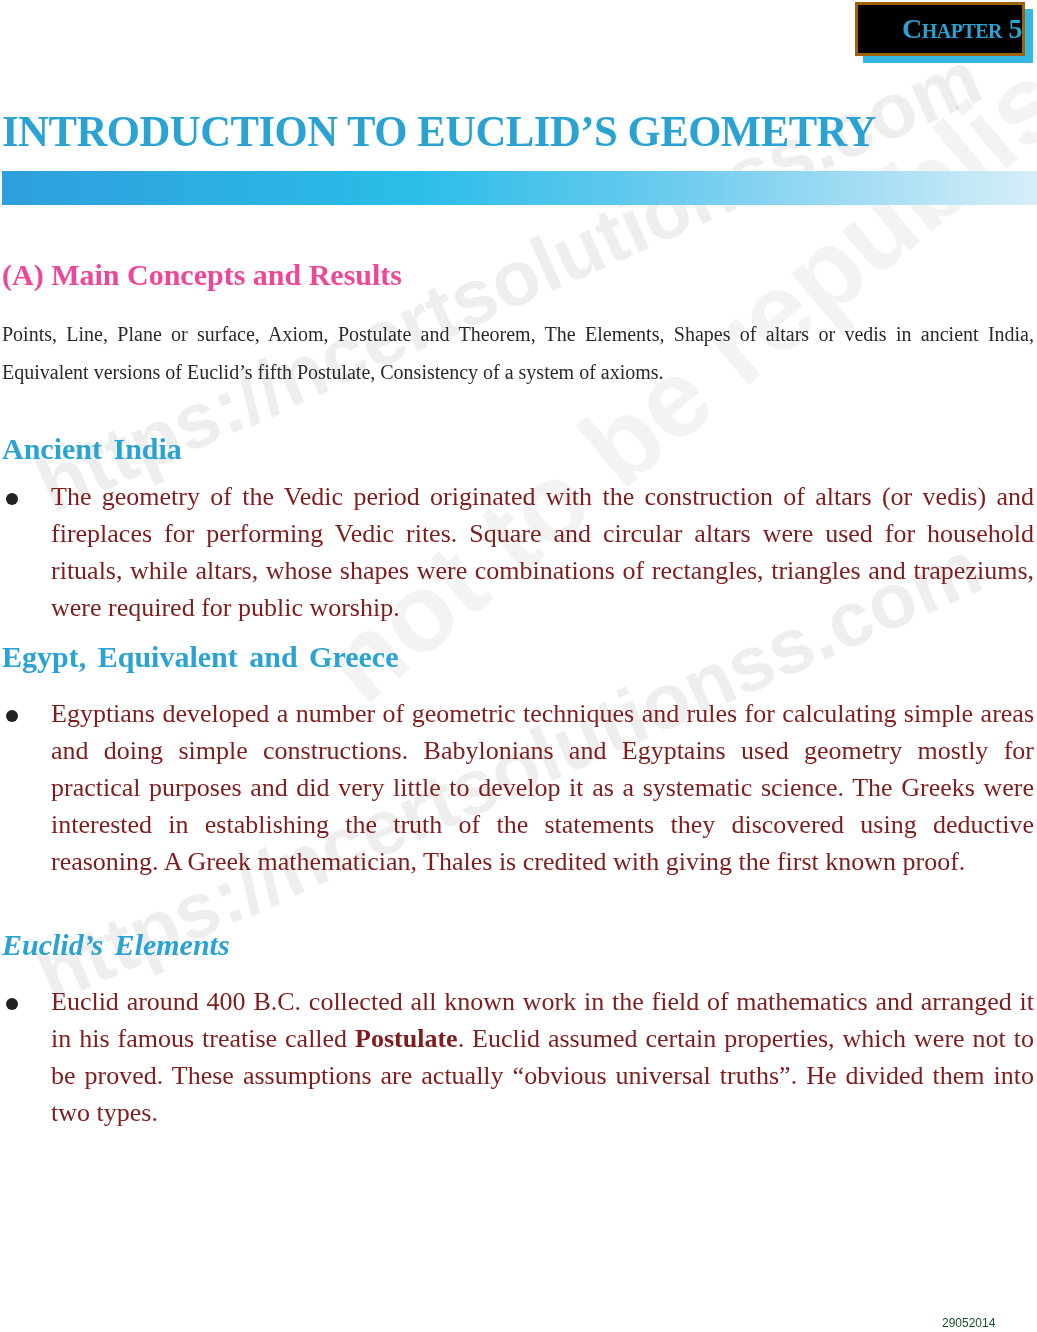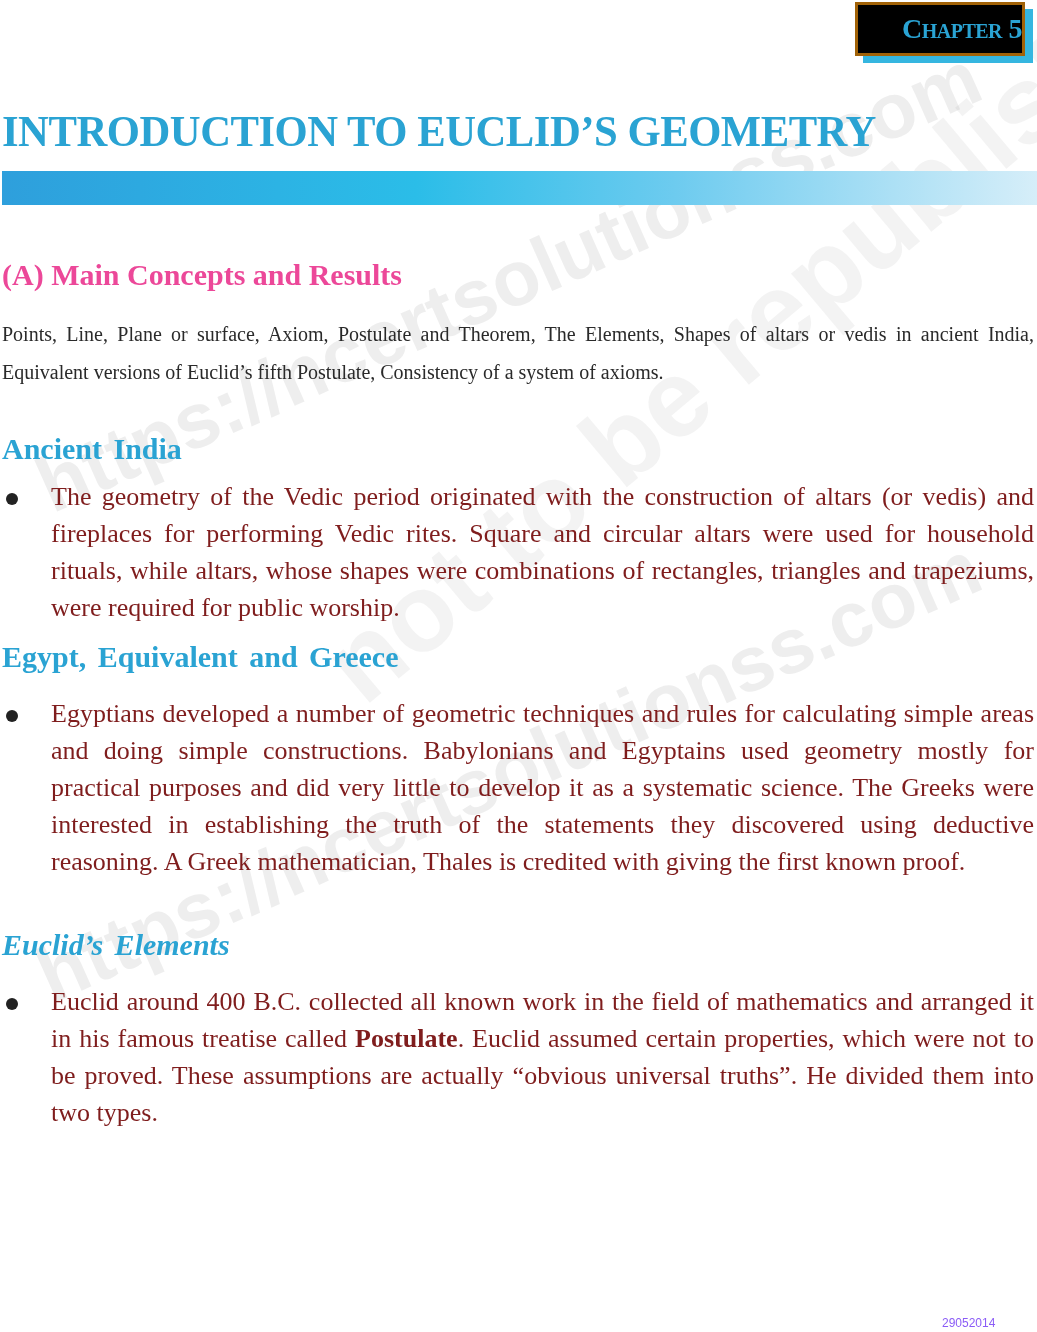--- a/index.html
+++ b/index.html
@@ -53,21 +53,21 @@
     }
     .bullet-dot {
       position: absolute; left: 6px; top: 15px; width: 12px; height: 12px;
       border-radius: 50%; background: #222;
     }
     .bullet-text {
       margin: 0 0 0 51px; font-size: 26px; line-height: 37px; text-align: justify; color: #7f1d1d;
     }
     .bullet-text b { font-weight: bold; }
     .footer-code {
-      position: absolute; left: 942px; top: 1316px; font-size: 12px; color: #8b5cf6;
+      position: absolute; left: 942px; top: 1316px; font-size: 12px; color: #14532d;
       font-family: "Liberation Sans", sans-serif;
     }
   </style>
 </head>
 <body>
 
 <div class="watermark wm1">https://ncertsolutionss.com</div>
 <div class="watermark wm2">https://ncertsolutionss.com</div>
 <div class="watermark wm3">not to be republished</div>
 

